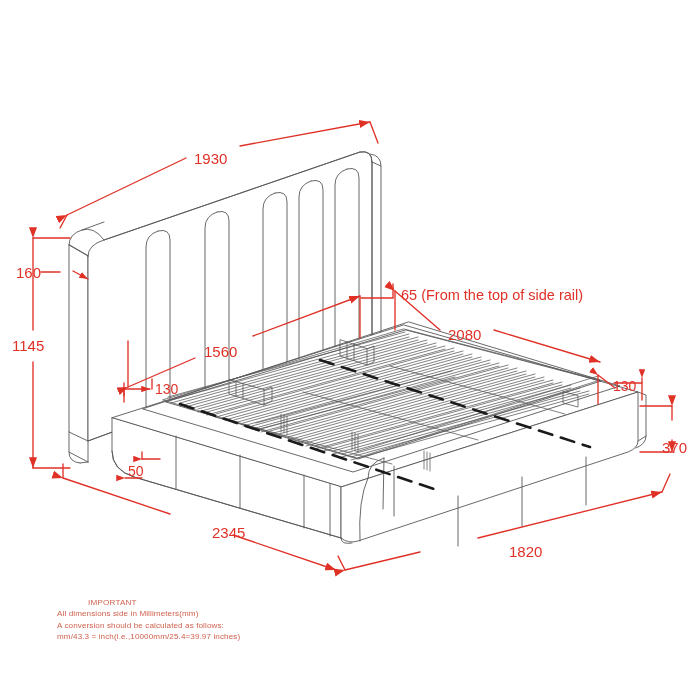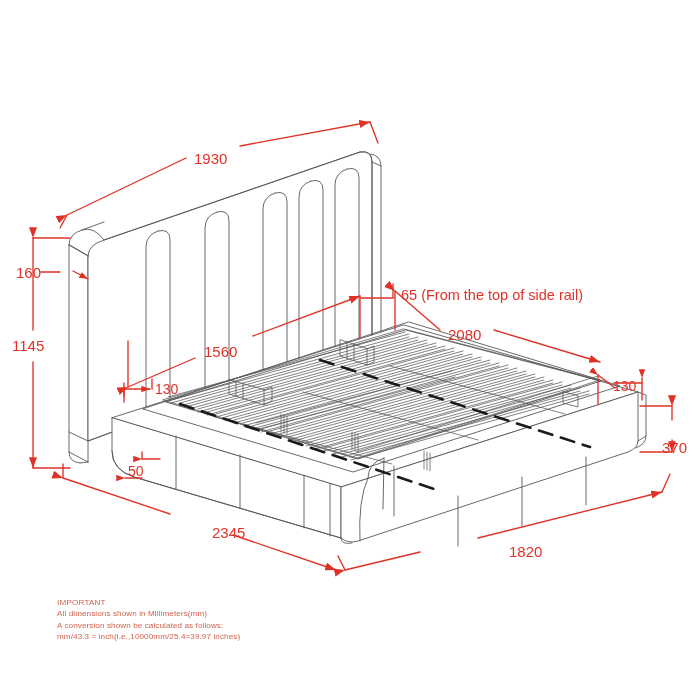--- a/index.html
+++ b/index.html
@@ -10,21 +10,21 @@
   svg#drawing{position:absolute;left:0;top:0;width:700px;height:700px;}
 
   .dimtext{fill:#e03127;font-family:"Liberation Sans",sans-serif;
            font-size:15px;font-weight:400;}
   .dimtext.small{font-size:14px;}
   .dimtext.note{font-size:14.5px;}
 
   .notes{position:absolute;left:57px;top:597px;width:320px;
          color:#d0624f;font-size:8.1px;line-height:1.42;
          font-family:"Liberation Sans",sans-serif;letter-spacing:.1px;}
-  .notes .hdr{letter-spacing:.2px;}
+  .notes .hdr{letter-spacing:.2px;margin-left:31px;}
 </style>
 </head>
 <body>
 
 <div id="stage">
 
   <svg id="drawing" viewBox="0 0 700 700">
     <defs>
       <marker id="ah" markerWidth="9" markerHeight="9" refX="8" refY="3" orient="auto" markerUnits="strokeWidth">
         <path d="M0,0 L8,3 L0,6 z" fill="#e03127"></path>
@@ -266,18 +266,18 @@
       <text class="dimtext small" x="613" y="391">130</text>
       <text class="dimtext" x="662" y="453">370</text>
       <text class="dimtext small" x="128" y="476">50</text>
       <text class="dimtext" x="212" y="538">2345</text>
       <text class="dimtext" x="509" y="557">1820</text>
     </g>
   </svg>
 
   <div class="notes">
     <div class="hdr">IMPORTANT</div>
-    <div>All dimensions shown in Millimeters(mm)</div>
-    <div>A conversion shown be calculated as follows:</div>
+    <div>All dimensions side in Millimeters(mm)</div>
+    <div>A conversion should be calculated as follows:</div>
     <div>mm/43.3 = inch(i.e.,10000mm/25.4=39.97 inches)</div>
   </div>
 
 </div>
 
 </body></html>

